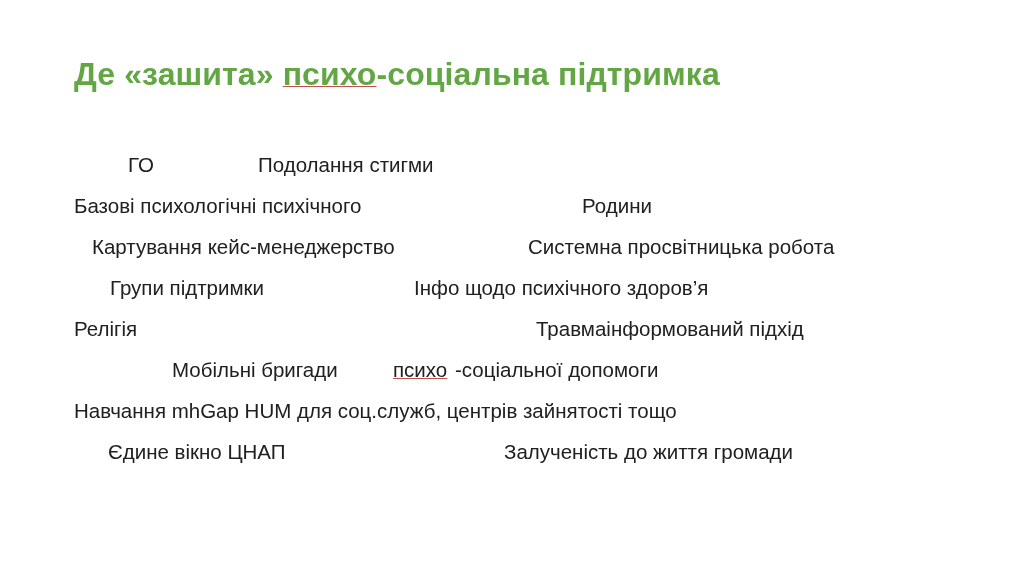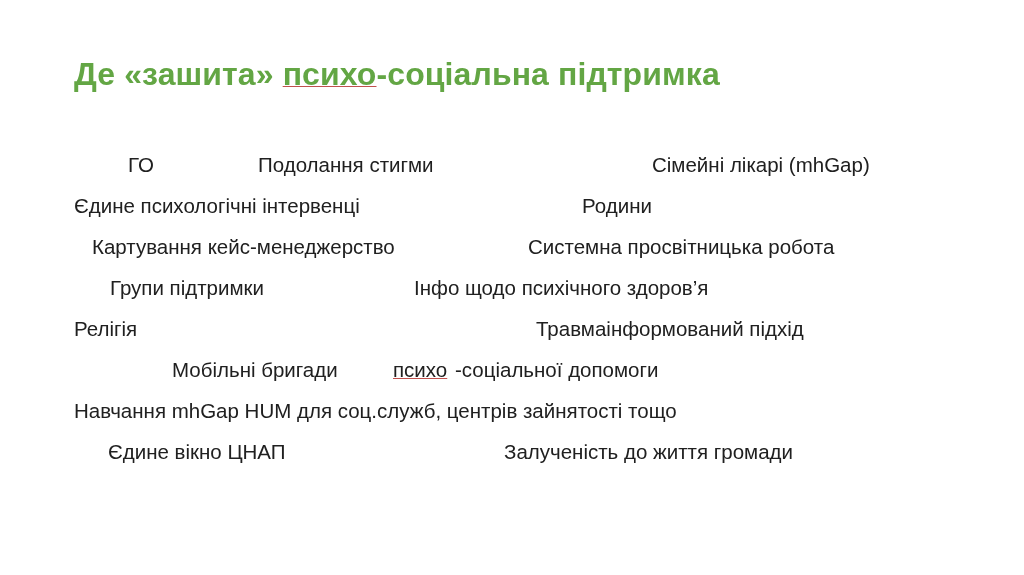--- a/index.html
+++ b/index.html
@@ -66,25 +66,24 @@
 
   <div class="slide-title">
     <span>Де «зашита» </span><span class="title-underline">психо</span><span>-соціальна підтримка</span>
   </div>
 
   <div class="body-block">
 
     <div class="line">
       <span class="seg" style="left:128px">ГО</span>
       <span class="seg" style="left:258px">Подолання стигми</span>
-      <span class="seg" style="left:652px">Сімейні лікарі (mhGap)</span>
     </div>
 
     <div class="line">
-      <span class="seg" style="left:74px">Єдине психологічні інтервенці</span>
+      <span class="seg" style="left:74px">Базові психологічні психічного</span>
       <span class="seg" style="left:582px">Родини</span>
     </div>
 
     <div class="line">
       <span class="seg" style="left:92px">Картування кейс-менеджерство</span>
       <span class="seg" style="left:528px">Системна просвітницька робота</span>
     </div>
 
     <div class="line">
       <span class="seg" style="left:110px">Групи підтримки</span>

